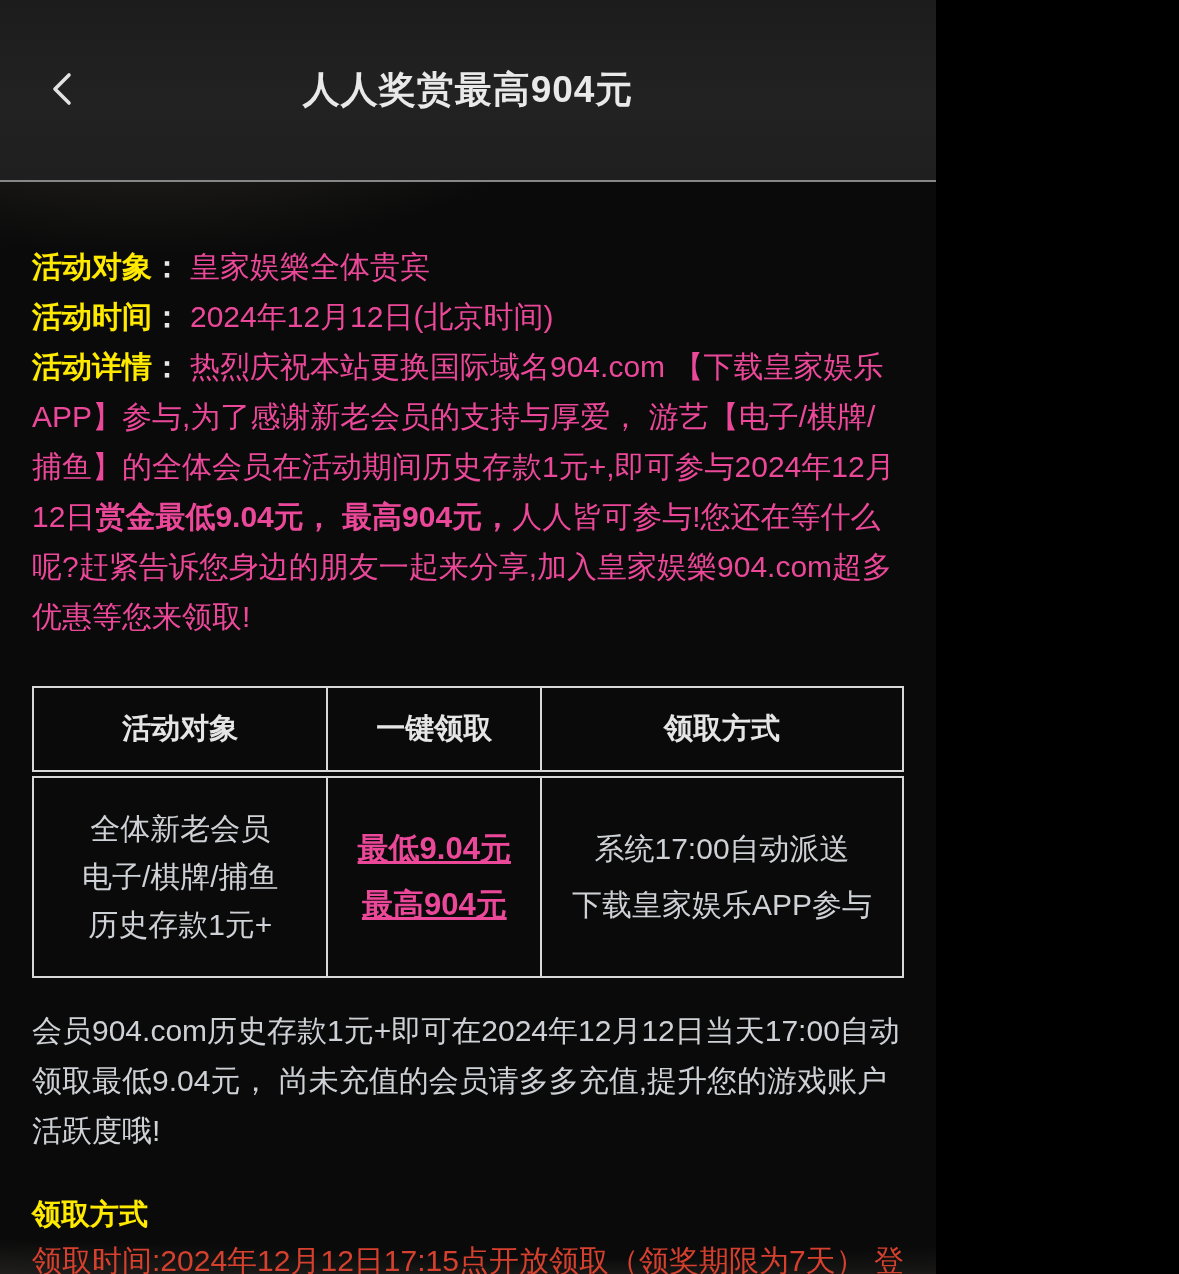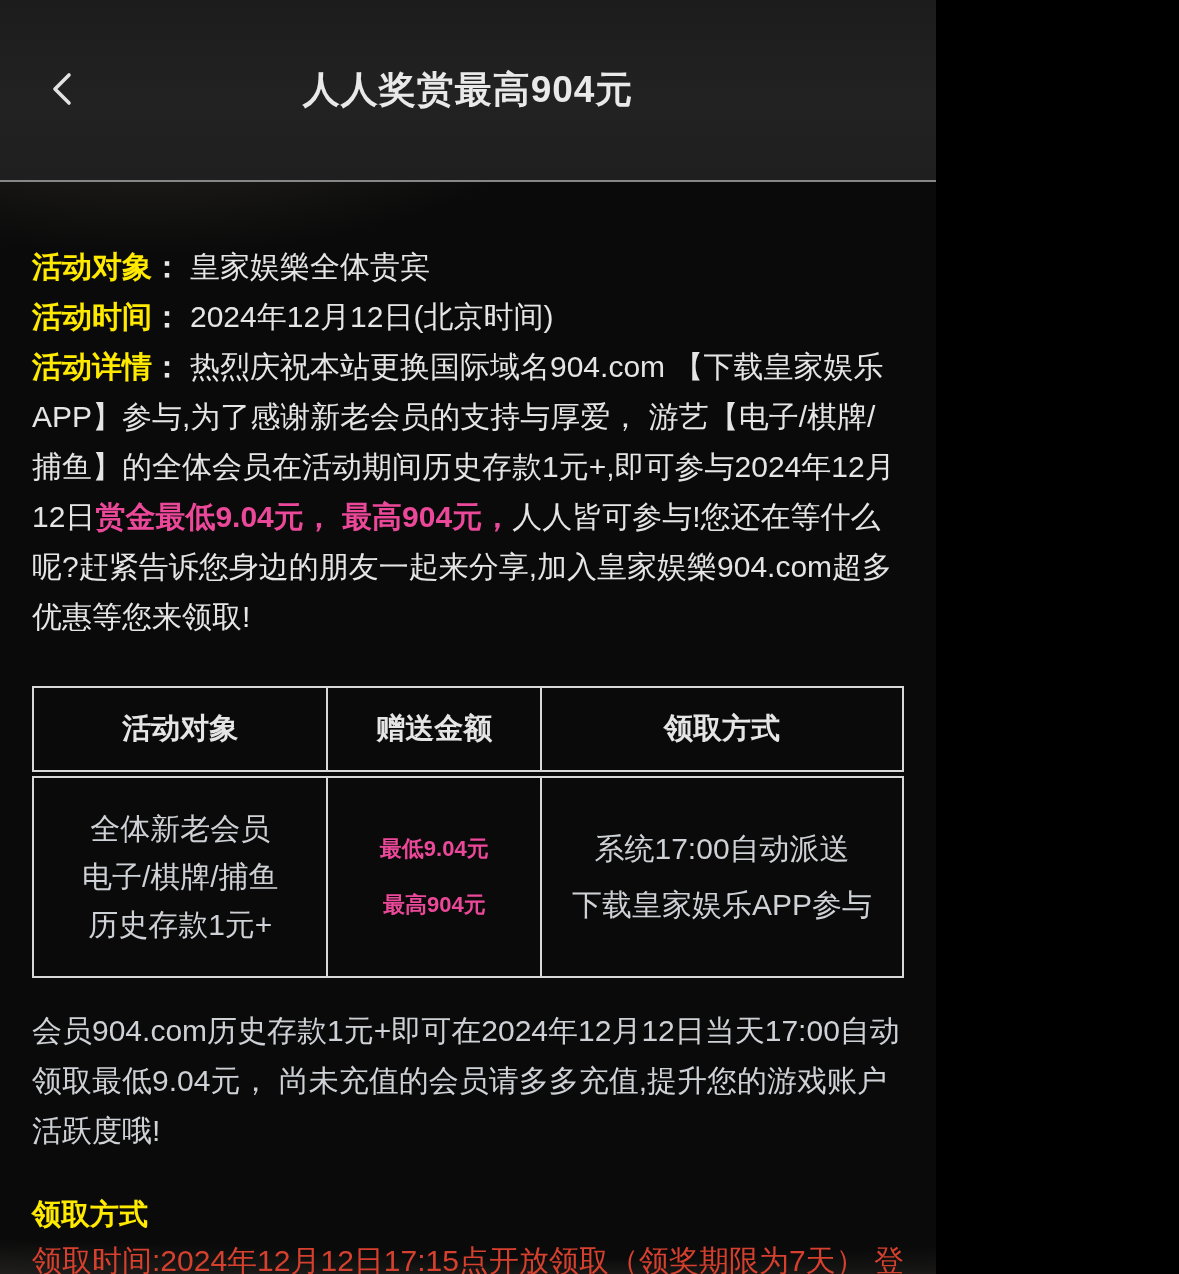--- a/index.html
+++ b/index.html
@@ -45,21 +45,21 @@
   
   .content{
     position:relative;
     padding:0 32px;
     color:#ced1d5;
   }
   .info{margin-top:60px;font-size:30px;line-height:50px;}
   .info p{margin:0;}
   .lbl{color:#ffea00;font-weight:700;}
   .colon{color:#e8e8e8;font-weight:700;margin-right:8px;}
-  .val{color:#e5e5e5;}
+  .val{color:#ec4899;}
   .red{color:#ec4899;font-weight:700;}
   
   table.promo{
     width:100%;
     margin-top:40px;
     border-collapse:separate;
     border-spacing:0 4px;
     table-layout:fixed;
   }
   table.promo th, table.promo td{
@@ -68,21 +68,21 @@
     padding:0;
   }
   table.promo th + th, table.promo td + td{border-left:none;}
   table.promo th{
     height:82px;font-size:29px;font-weight:700;color:#e5e5e5;
   }
   table.promo td{height:198px;font-size:30px;color:#ced1d5;}
   .col-a{width:34%;} .col-b{width:24.5%;} .col-c{width:41.5%;}
   .cell-line{line-height:48px;}
   .cell-line-wide{line-height:56px;}
-  .amount{font-size:22px;}
+  .amount{font-size:31px;text-decoration:underline;}
   .amount + .amount{margin-top:8px;}
   
   .note{margin-top:24px;font-size:30px;line-height:50px;}
   .note p{margin:0;}
   .claim-heading{
     margin-top:36px;font-size:29px;font-weight:700;color:#ffea00;line-height:44px;
   }
   .claim-text{
     margin:0;font-size:30px;line-height:50px;color:#d6402e;
   }
@@ -122,21 +122,21 @@
 
     <table class="promo">
       <colgroup>
           <col class="col-a">
           <col class="col-b">
           <col class="col-c">
         </colgroup>
       <thead>
         <tr>
           <th>活动对象</th>
-          <th>赠送金额</th>
+          <th>一键领取</th>
           <th>领取方式</th>
         </tr>
       </thead>
       <tbody>
         <tr>
           <td>
             <div class="cell-line">全体新老会员</div>
             <div class="cell-line">电子/棋牌/捕鱼</div>
             <div class="cell-line">历史存款1元+</div>
           </td>

